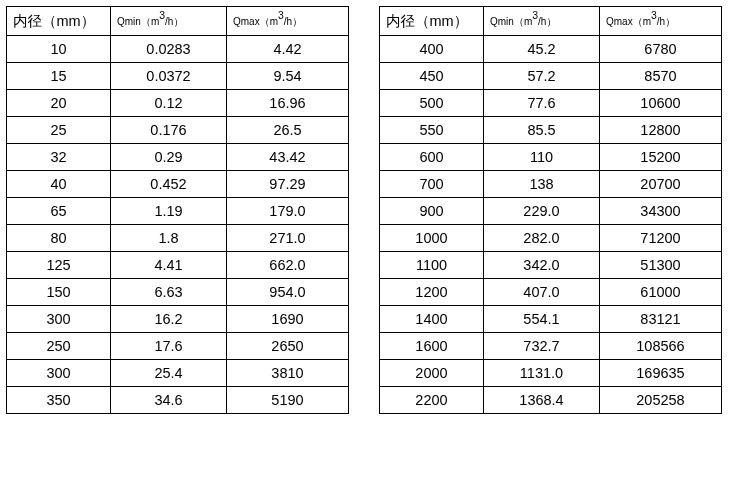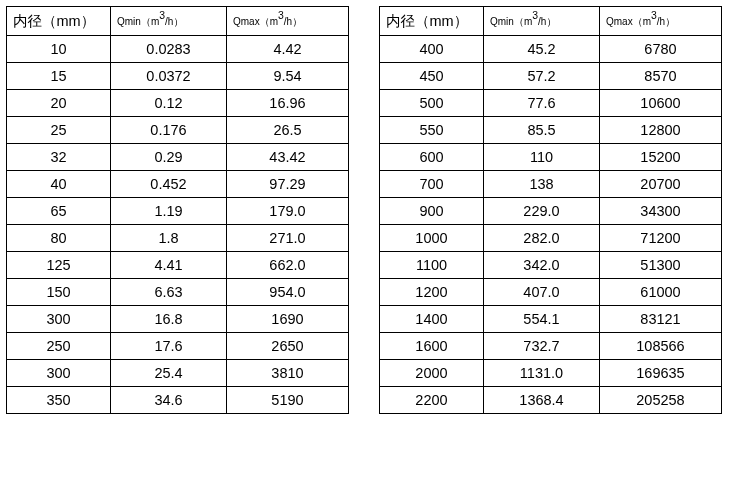--- a/index.html
+++ b/index.html
@@ -130,21 +130,21 @@
             <td>4.41</td>
             <td>662.0</td>
           </tr>
         <tr>
             <td>150</td>
             <td>6.63</td>
             <td>954.0</td>
           </tr>
         <tr>
             <td>300</td>
-            <td>16.8</td>
+            <td>16.2</td>
             <td>1690</td>
           </tr>
         <tr>
             <td>250</td>
             <td>17.6</td>
             <td>2650</td>
           </tr>
         <tr>
             <td>300</td>
             <td>25.4</td>

